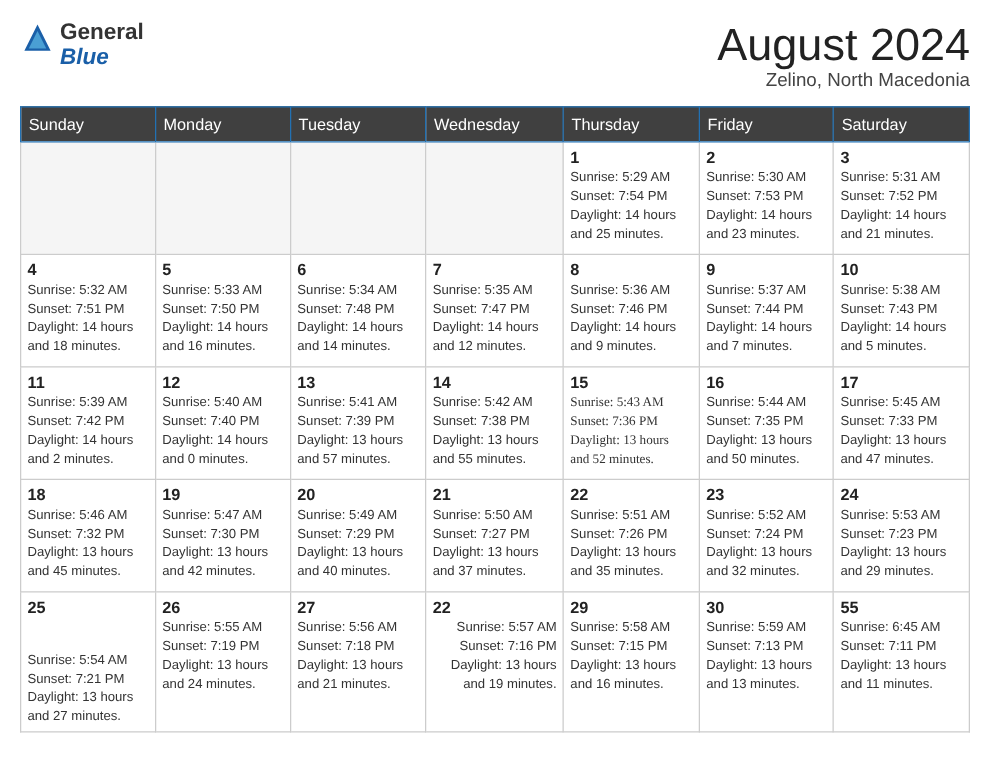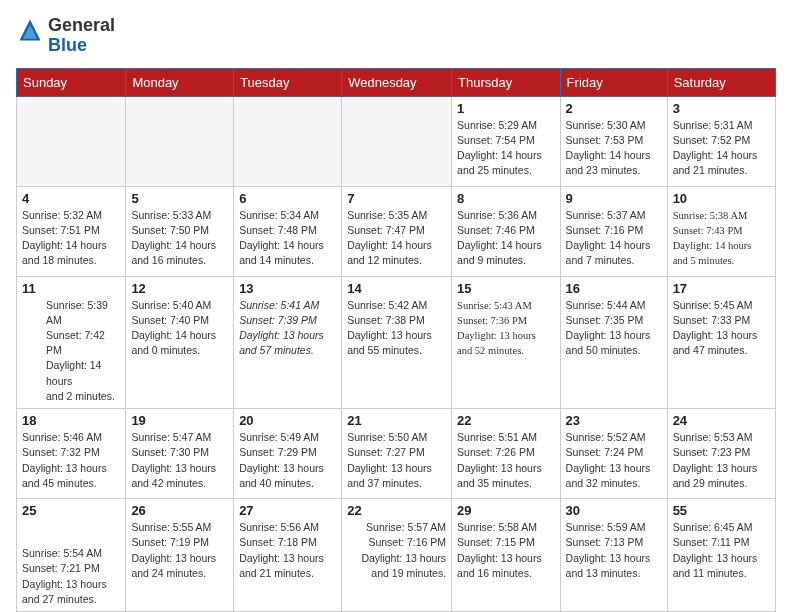--- a/index.html
+++ b/index.html
@@ -19,21 +19,21 @@
     .logo {
       display: flex;
       gap: 4px;
     }
     .logo-text {
       font-size: 18px;
       font-weight: bold;
       line-height: 1.1;
     }
     .logo-general { color: #333; }
-    .logo-blue { color: #1a5fa8; }
+    .logo-blue { color: #1a5fa8; font-style: italic; }
     .logo-icon {
       width: 28px;
       height: 28px;
     }
     .title-block {
       text-align: right;
     }
     .main-title {
       font-size: 36px;
       font-weight: 300;
@@ -43,21 +43,21 @@
     .subtitle {
       font-size: 15px;
       color: #444;
     }
     table {
       width: 100%;
       border-collapse: collapse;
       font-size: 11px;
     }
     thead tr {
-      background-color: #b91c1c;
+      background-color: #404040;
       color: #fff;
     }
     thead th {
       padding: 6px 6px;
       text-align: left;
       font-size: 13px;
       font-weight: normal;
       border: 1px solid #2271b3;
     }
     tbody tr {
@@ -96,20 +96,24 @@
   <div class="logo">
     <svg class="logo-icon" viewBox="0 0 32 32" xmlns="http://www.w3.org/2000/svg">
       <polygon points="16,4 28,28 4,28" fill="#1a5fa8"></polygon>
       <polygon points="16,10 24,26 8,26" fill="#4a9fd4"></polygon>
     </svg>
     <div class="logo-text">
       <div class="logo-general">General</div>
       <div class="logo-blue">Blue</div>
     </div>
   </div>
+  <div class="title-block">
+    <div class="main-title">August 2024</div>
+    <div class="subtitle">Zelino, North Macedonia</div>
+  </div>
 </div>
 
 <table>
   <thead>
     <tr>
     <th>Sunday</th>
         <th>Monday</th>
         <th>Tuesday</th>
         <th>Wednesday</th>
         <th>Thursday</th>
@@ -177,50 +181,50 @@
         <td>
           <span class="day-num">8</span>
           <div class="day-info" style="white-space: pre-line;">Sunrise: 5:36 AM
 Sunset: 7:46 PM
 Daylight: 14 hours
 and 9 minutes.</div>
         </td>
         <td>
           <span class="day-num">9</span>
           <div class="day-info" style="white-space: pre-line;">Sunrise: 5:37 AM
-Sunset: 7:16 PM
+Sunset: 7:44 PM
 Daylight: 14 hours
 and 7 minutes.</div>
         </td>
         <td>
           <span class="day-num">10</span>
-          <div class="day-info" style="white-space: pre-line; font-family: Liberation Serif, serif;">Sunrise: 5:38 AM
+          <div class="day-info" style="white-space: pre-line;">Sunrise: 5:38 AM
 Sunset: 7:43 PM
 Daylight: 14 hours
 and 5 minutes.</div>
         </td>
       </tr>
       <tr>
         <td>
           <span class="day-num">11</span>
-          <div class="day-info" style="white-space: pre-line; margin-left: 24px;">Sunrise: 5:39 AM
+          <div class="day-info" style="white-space: pre-line;">Sunrise: 5:39 AM
 Sunset: 7:42 PM
 Daylight: 14 hours
 and 2 minutes.</div>
         </td>
         <td>
           <span class="day-num">12</span>
           <div class="day-info" style="white-space: pre-line;">Sunrise: 5:40 AM
 Sunset: 7:40 PM
 Daylight: 14 hours
 and 0 minutes.</div>
         </td>
         <td>
           <span class="day-num">13</span>
-          <div class="day-info" style="white-space: pre-line; font-style: italic;">Sunrise: 5:41 AM
+          <div class="day-info" style="white-space: pre-line;">Sunrise: 5:41 AM
 Sunset: 7:39 PM
 Daylight: 13 hours
 and 57 minutes.</div>
         </td>
         <td>
           <span class="day-num">14</span>
           <div class="day-info" style="white-space: pre-line;">Sunrise: 5:42 AM
 Sunset: 7:38 PM
 Daylight: 13 hours
 and 55 minutes.</div>

